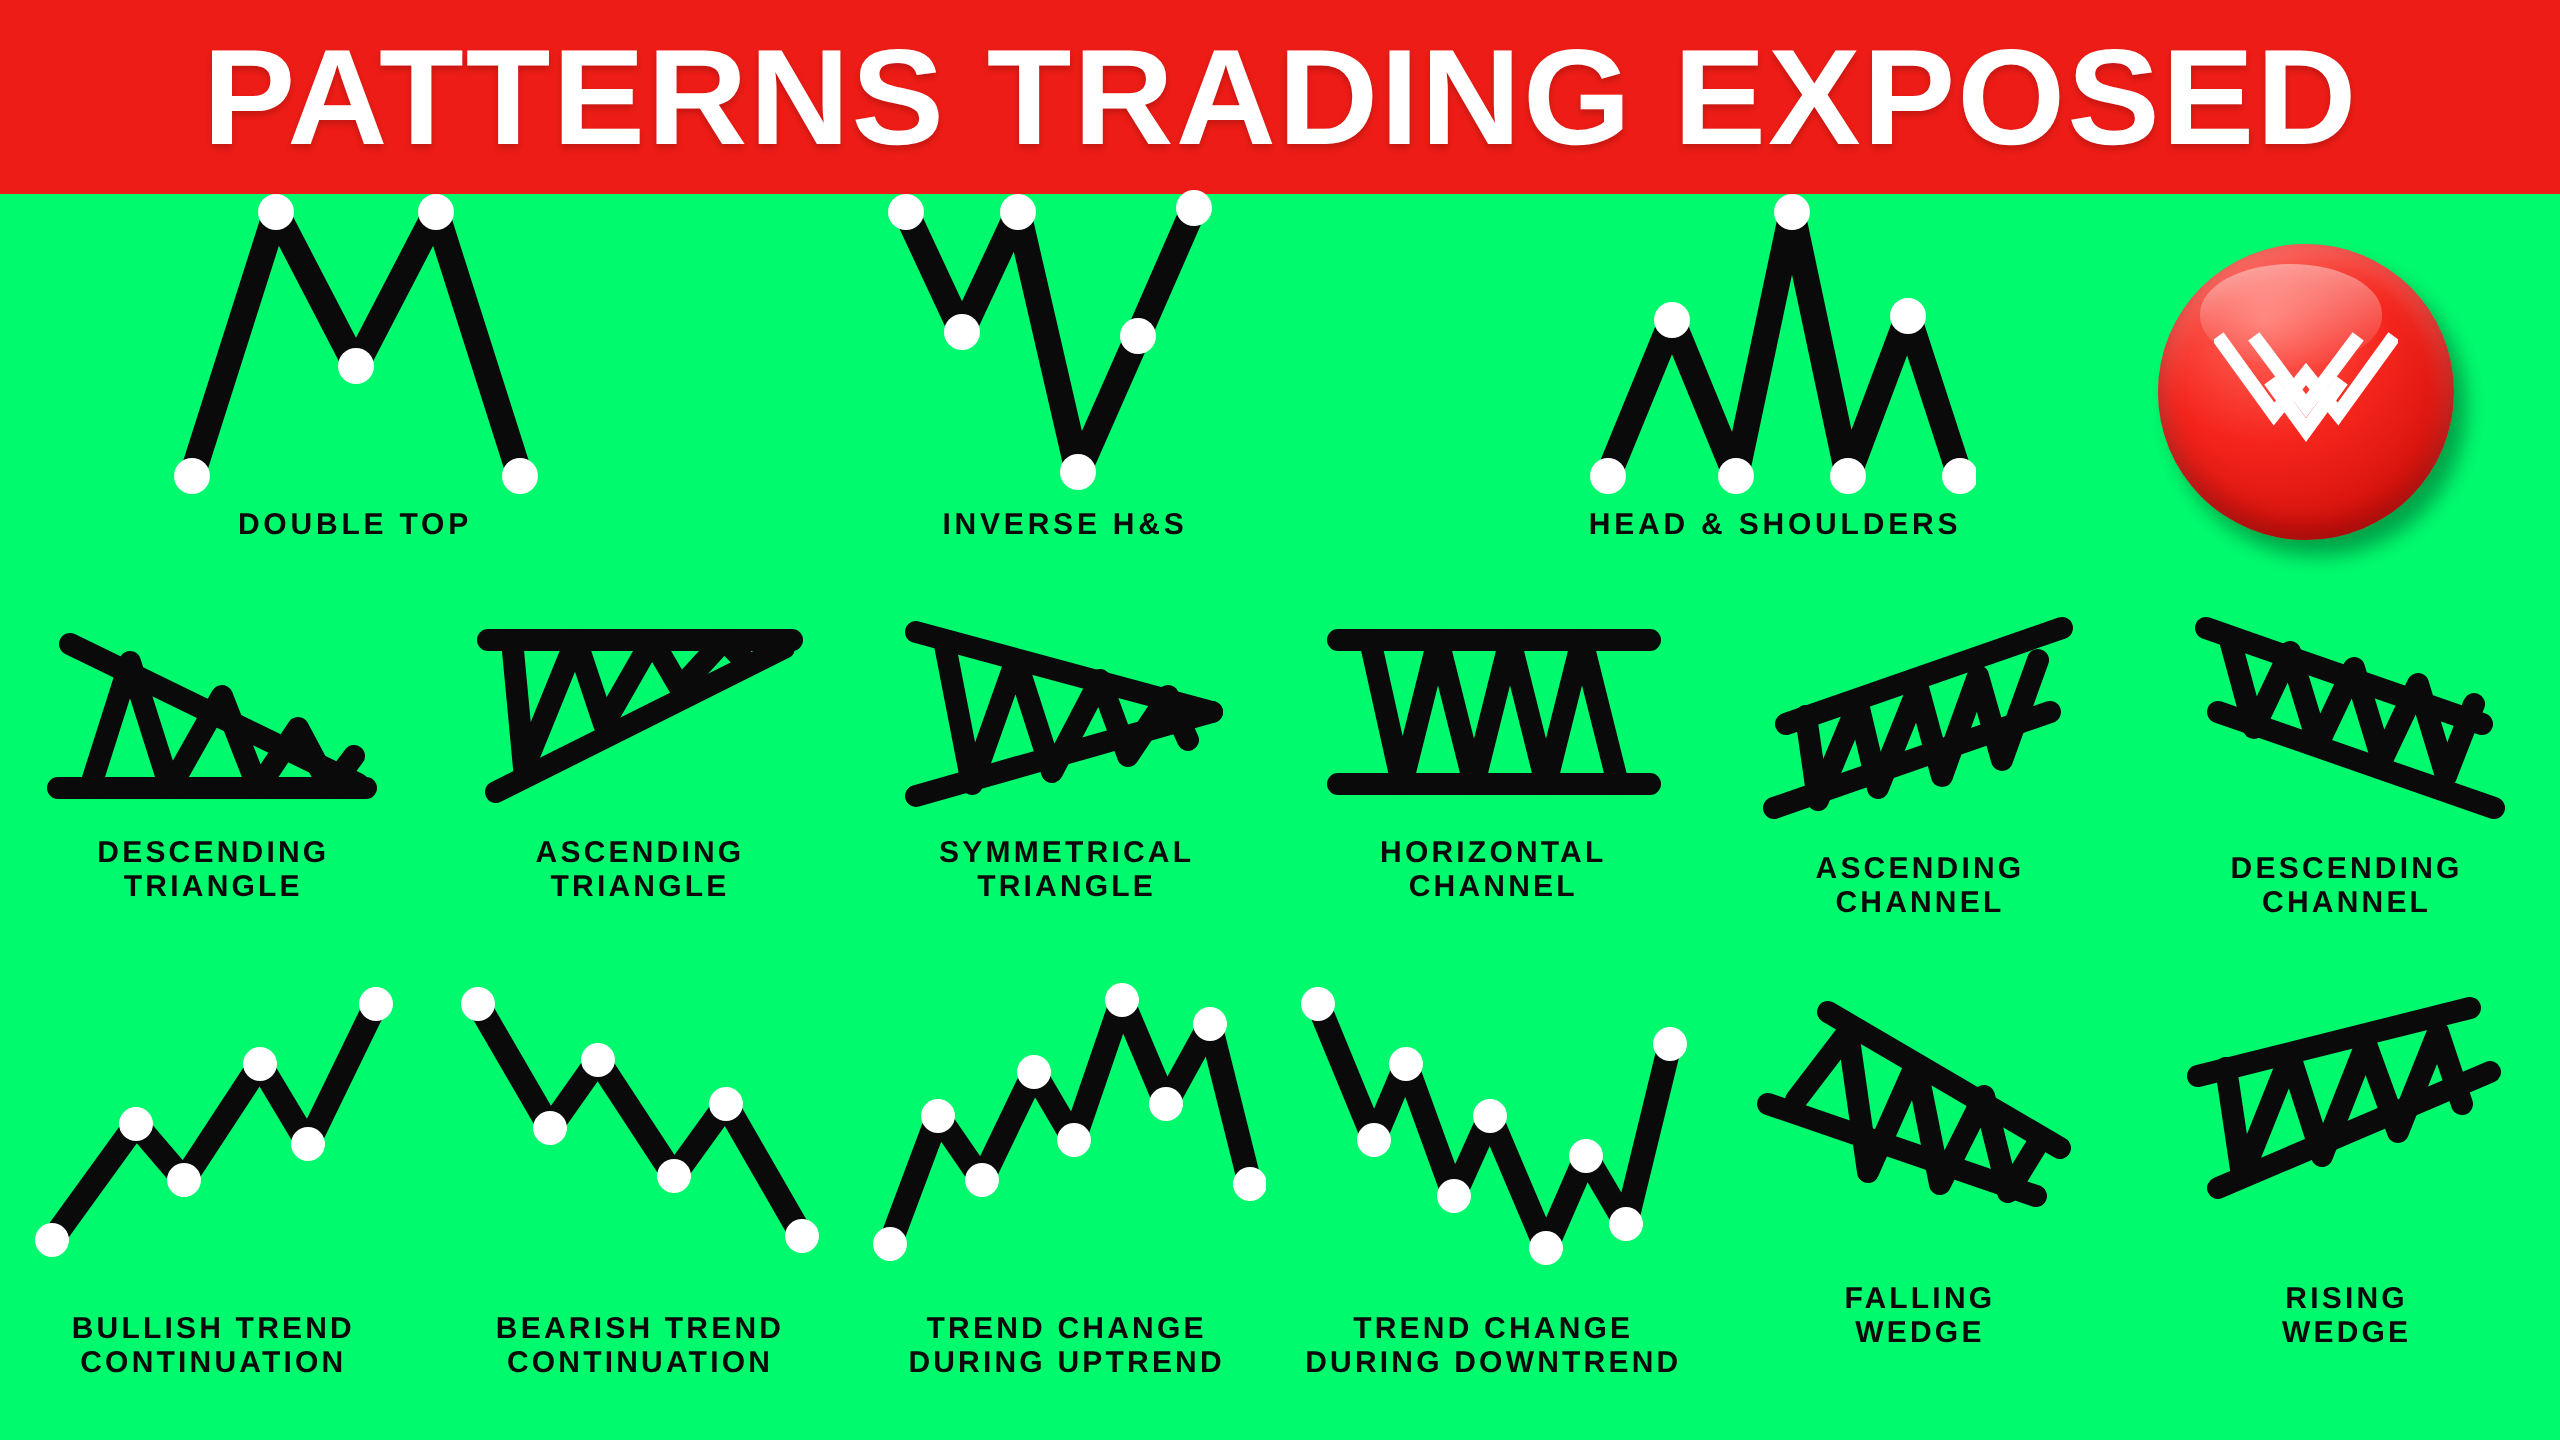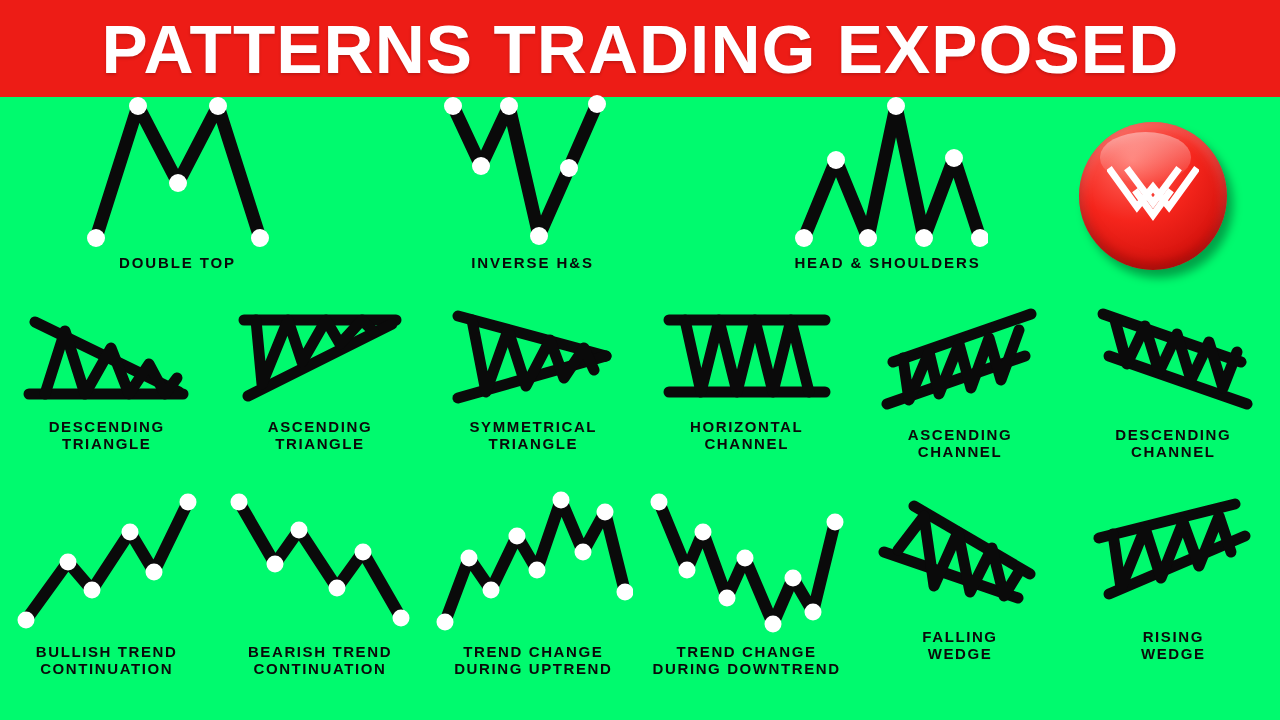--- a/index.html
+++ b/index.html
@@ -113,21 +113,21 @@
     font-weight: 700;
     font-size: 15px;
     line-height: 17px;
     letter-spacing: 1.6px;
     text-align: center;
     white-space: pre-line;
     text-transform: uppercase;
   }
   #row-1 .caption { font-size: 15px; letter-spacing: 1.9px; margin-top: 6px; }
   #row-2 .caption { margin-top: 6px; }
-  #row-3 .caption { margin-top: 8px; }
+  #row-3 .caption { margin-top: 21px; }
 </style>
 </head>
 <body>
 
 <div id="stage">
 
   <div id="banner">
     <div id="banner-title">PATTERNS TRADING EXPOSED</div>
   </div>
 

